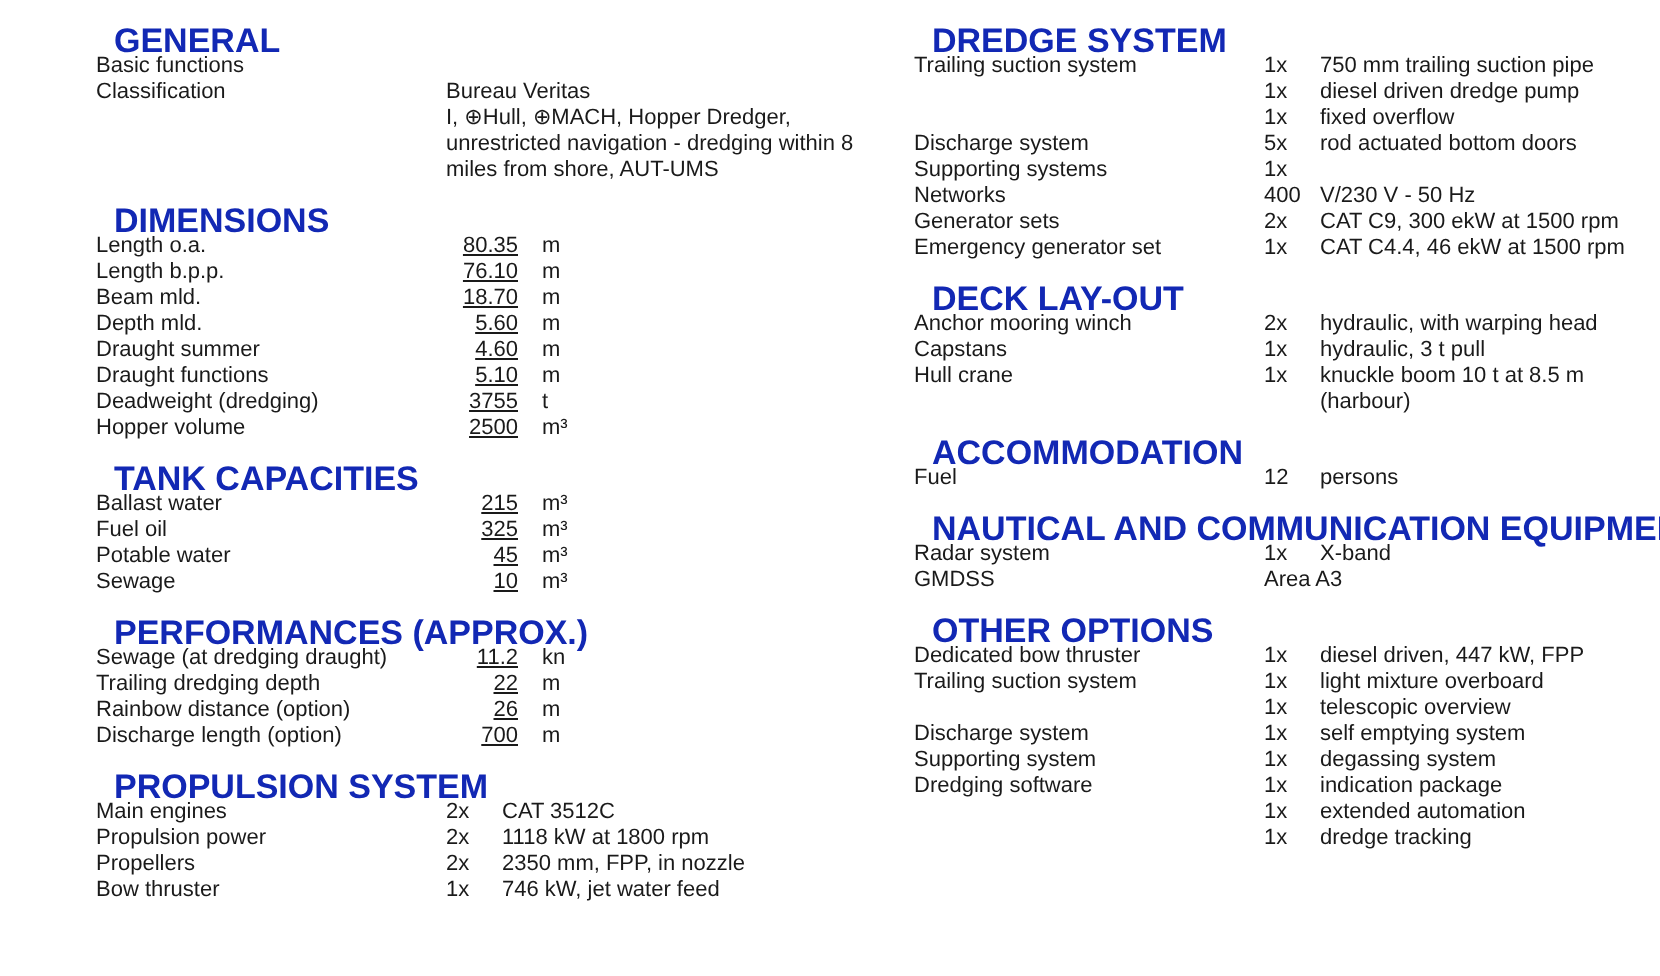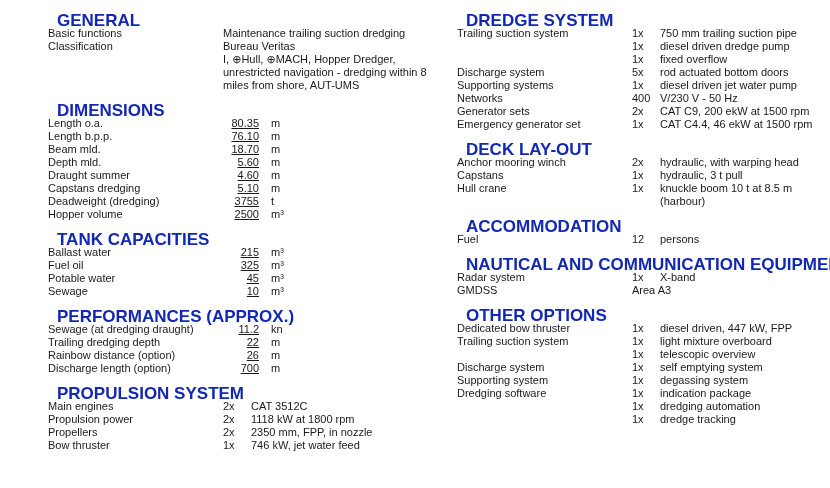--- a/index.html
+++ b/index.html
@@ -54,21 +54,20 @@
   .val   { flex: 1 1 auto; }
 </style>
 </head>
 <body>
 
 <div class="page">
   <div class="col col-left">
       <div class="sec-title">GENERAL</div>
       <div class="row row-text">
         <span class="cell label">Basic functions</span>
-        <span class="cell val">Maintenance trailing suction dredging</span>
       </div>
       <div class="row row-text">
         <span class="cell label">Classification</span>
         <span class="cell val">Bureau Veritas</span>
       </div>
       <div class="row row-text">
         <span class="cell label"></span>
         <span class="cell val">I, ⊕Hull, ⊕MACH, Hopper Dredger,</span>
       </div>
       <div class="row row-text">
@@ -99,21 +98,21 @@
         <span class="cell label">Depth mld.</span>
         <span class="cell num">5.60</span>
         <span class="cell unit">m</span>
       </div>
       <div class="row row-measure">
         <span class="cell label">Draught summer</span>
         <span class="cell num">4.60</span>
         <span class="cell unit">m</span>
       </div>
       <div class="row row-measure">
-        <span class="cell label">Capstans dredging</span>
+        <span class="cell label">Draught functions</span>
         <span class="cell num">5.10</span>
         <span class="cell unit">m</span>
       </div>
       <div class="row row-measure">
         <span class="cell label">Deadweight (dredging)</span>
         <span class="cell num">3755</span>
         <span class="cell unit">t</span>
       </div>
       <div class="row row-measure">
         <span class="cell label">Hopper volume</span>
@@ -202,31 +201,30 @@
         <span class="cell val">fixed overflow</span>
       </div>
       <div class="row row-qty">
         <span class="cell label">Discharge system</span>
         <span class="cell qty">5x</span>
         <span class="cell val">rod actuated bottom doors</span>
       </div>
       <div class="row row-qty">
         <span class="cell label">Supporting systems</span>
         <span class="cell qty">1x</span>
-        <span class="cell val">diesel driven jet water pump</span>
       </div>
       <div class="row row-qty">
         <span class="cell label">Networks</span>
         <span class="cell qty">400</span>
         <span class="cell val">V/230 V - 50 Hz</span>
       </div>
       <div class="row row-qty">
         <span class="cell label">Generator sets</span>
         <span class="cell qty">2x</span>
-        <span class="cell val">CAT C9, 200 ekW at 1500 rpm</span>
+        <span class="cell val">CAT C9, 300 ekW at 1500 rpm</span>
       </div>
       <div class="row row-qty">
         <span class="cell label">Emergency generator set</span>
         <span class="cell qty">1x</span>
         <span class="cell val">CAT C4.4, 46 ekW at 1500 rpm</span>
       </div>
       <div class="sec-title">DECK LAY-OUT</div>
       <div class="row row-qty">
         <span class="cell label">Anchor mooring winch</span>
         <span class="cell qty">2x</span>
@@ -291,21 +289,21 @@
         <span class="cell val">degassing system</span>
       </div>
       <div class="row row-qty">
         <span class="cell label">Dredging software</span>
         <span class="cell qty">1x</span>
         <span class="cell val">indication package</span>
       </div>
       <div class="row row-qty">
         <span class="cell label"></span>
         <span class="cell qty">1x</span>
-        <span class="cell val">dredging automation</span>
+        <span class="cell val">extended automation</span>
       </div>
       <div class="row row-qty">
         <span class="cell label"></span>
         <span class="cell qty">1x</span>
         <span class="cell val">dredge tracking</span>
       </div>
     </div>
 </div>
 
 </body></html>

